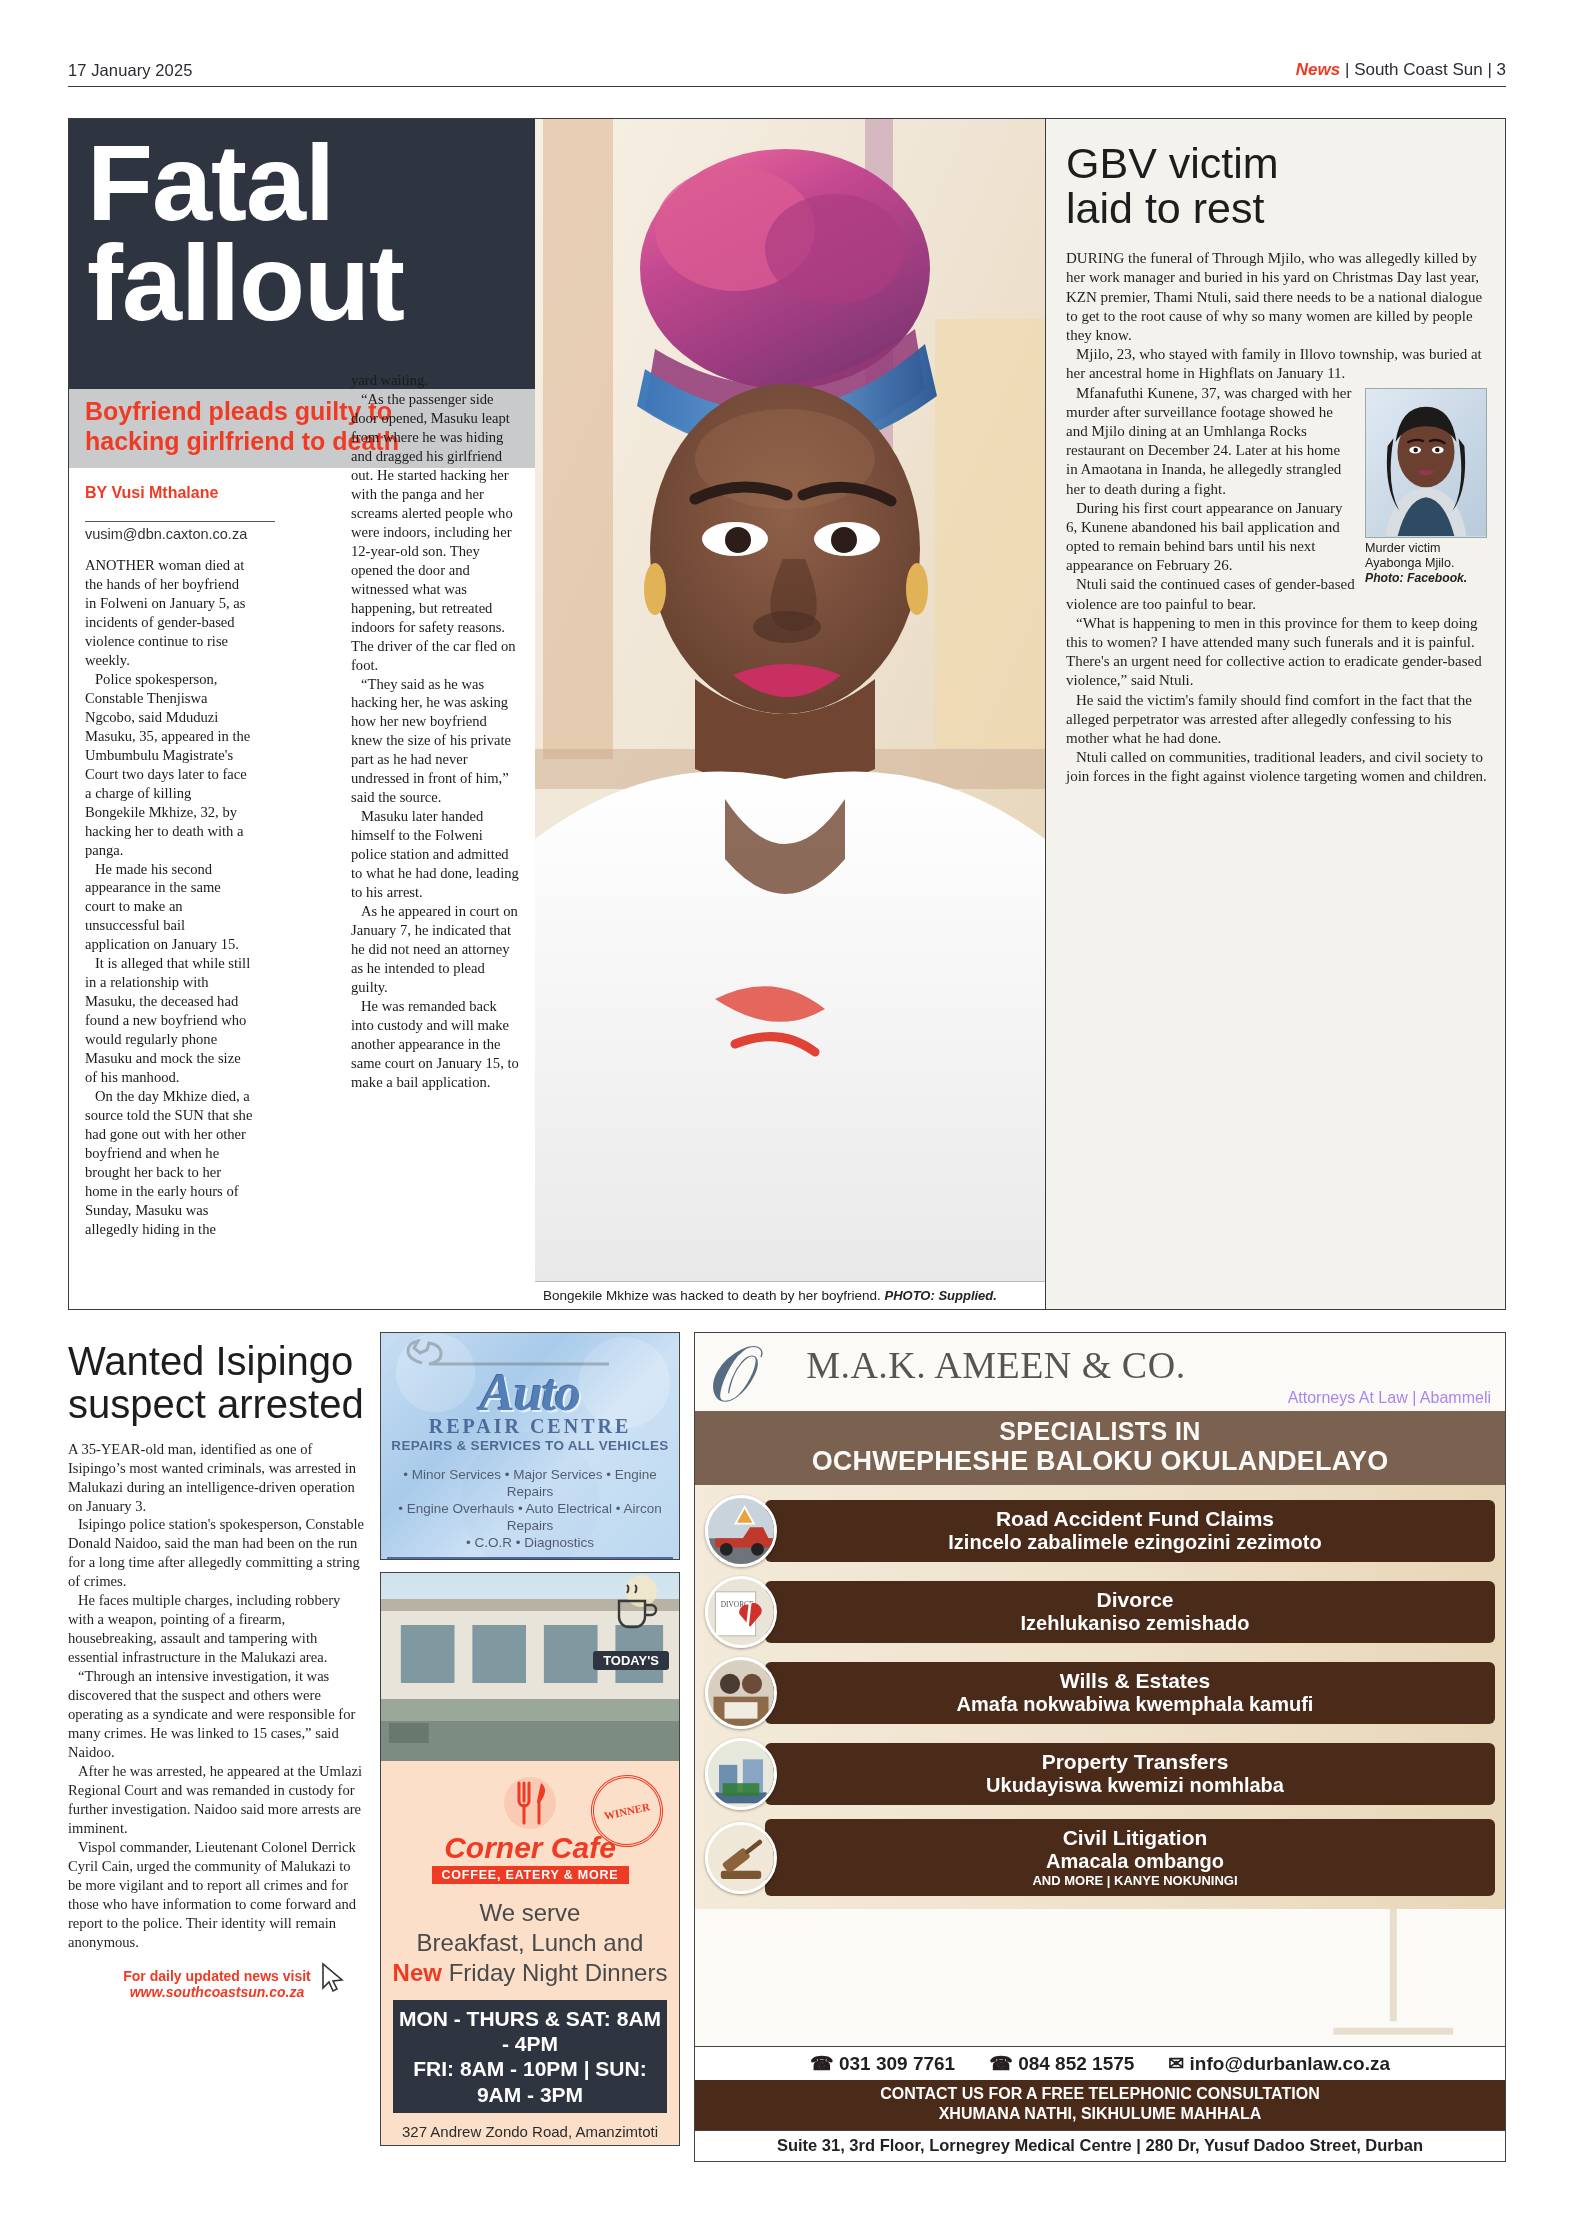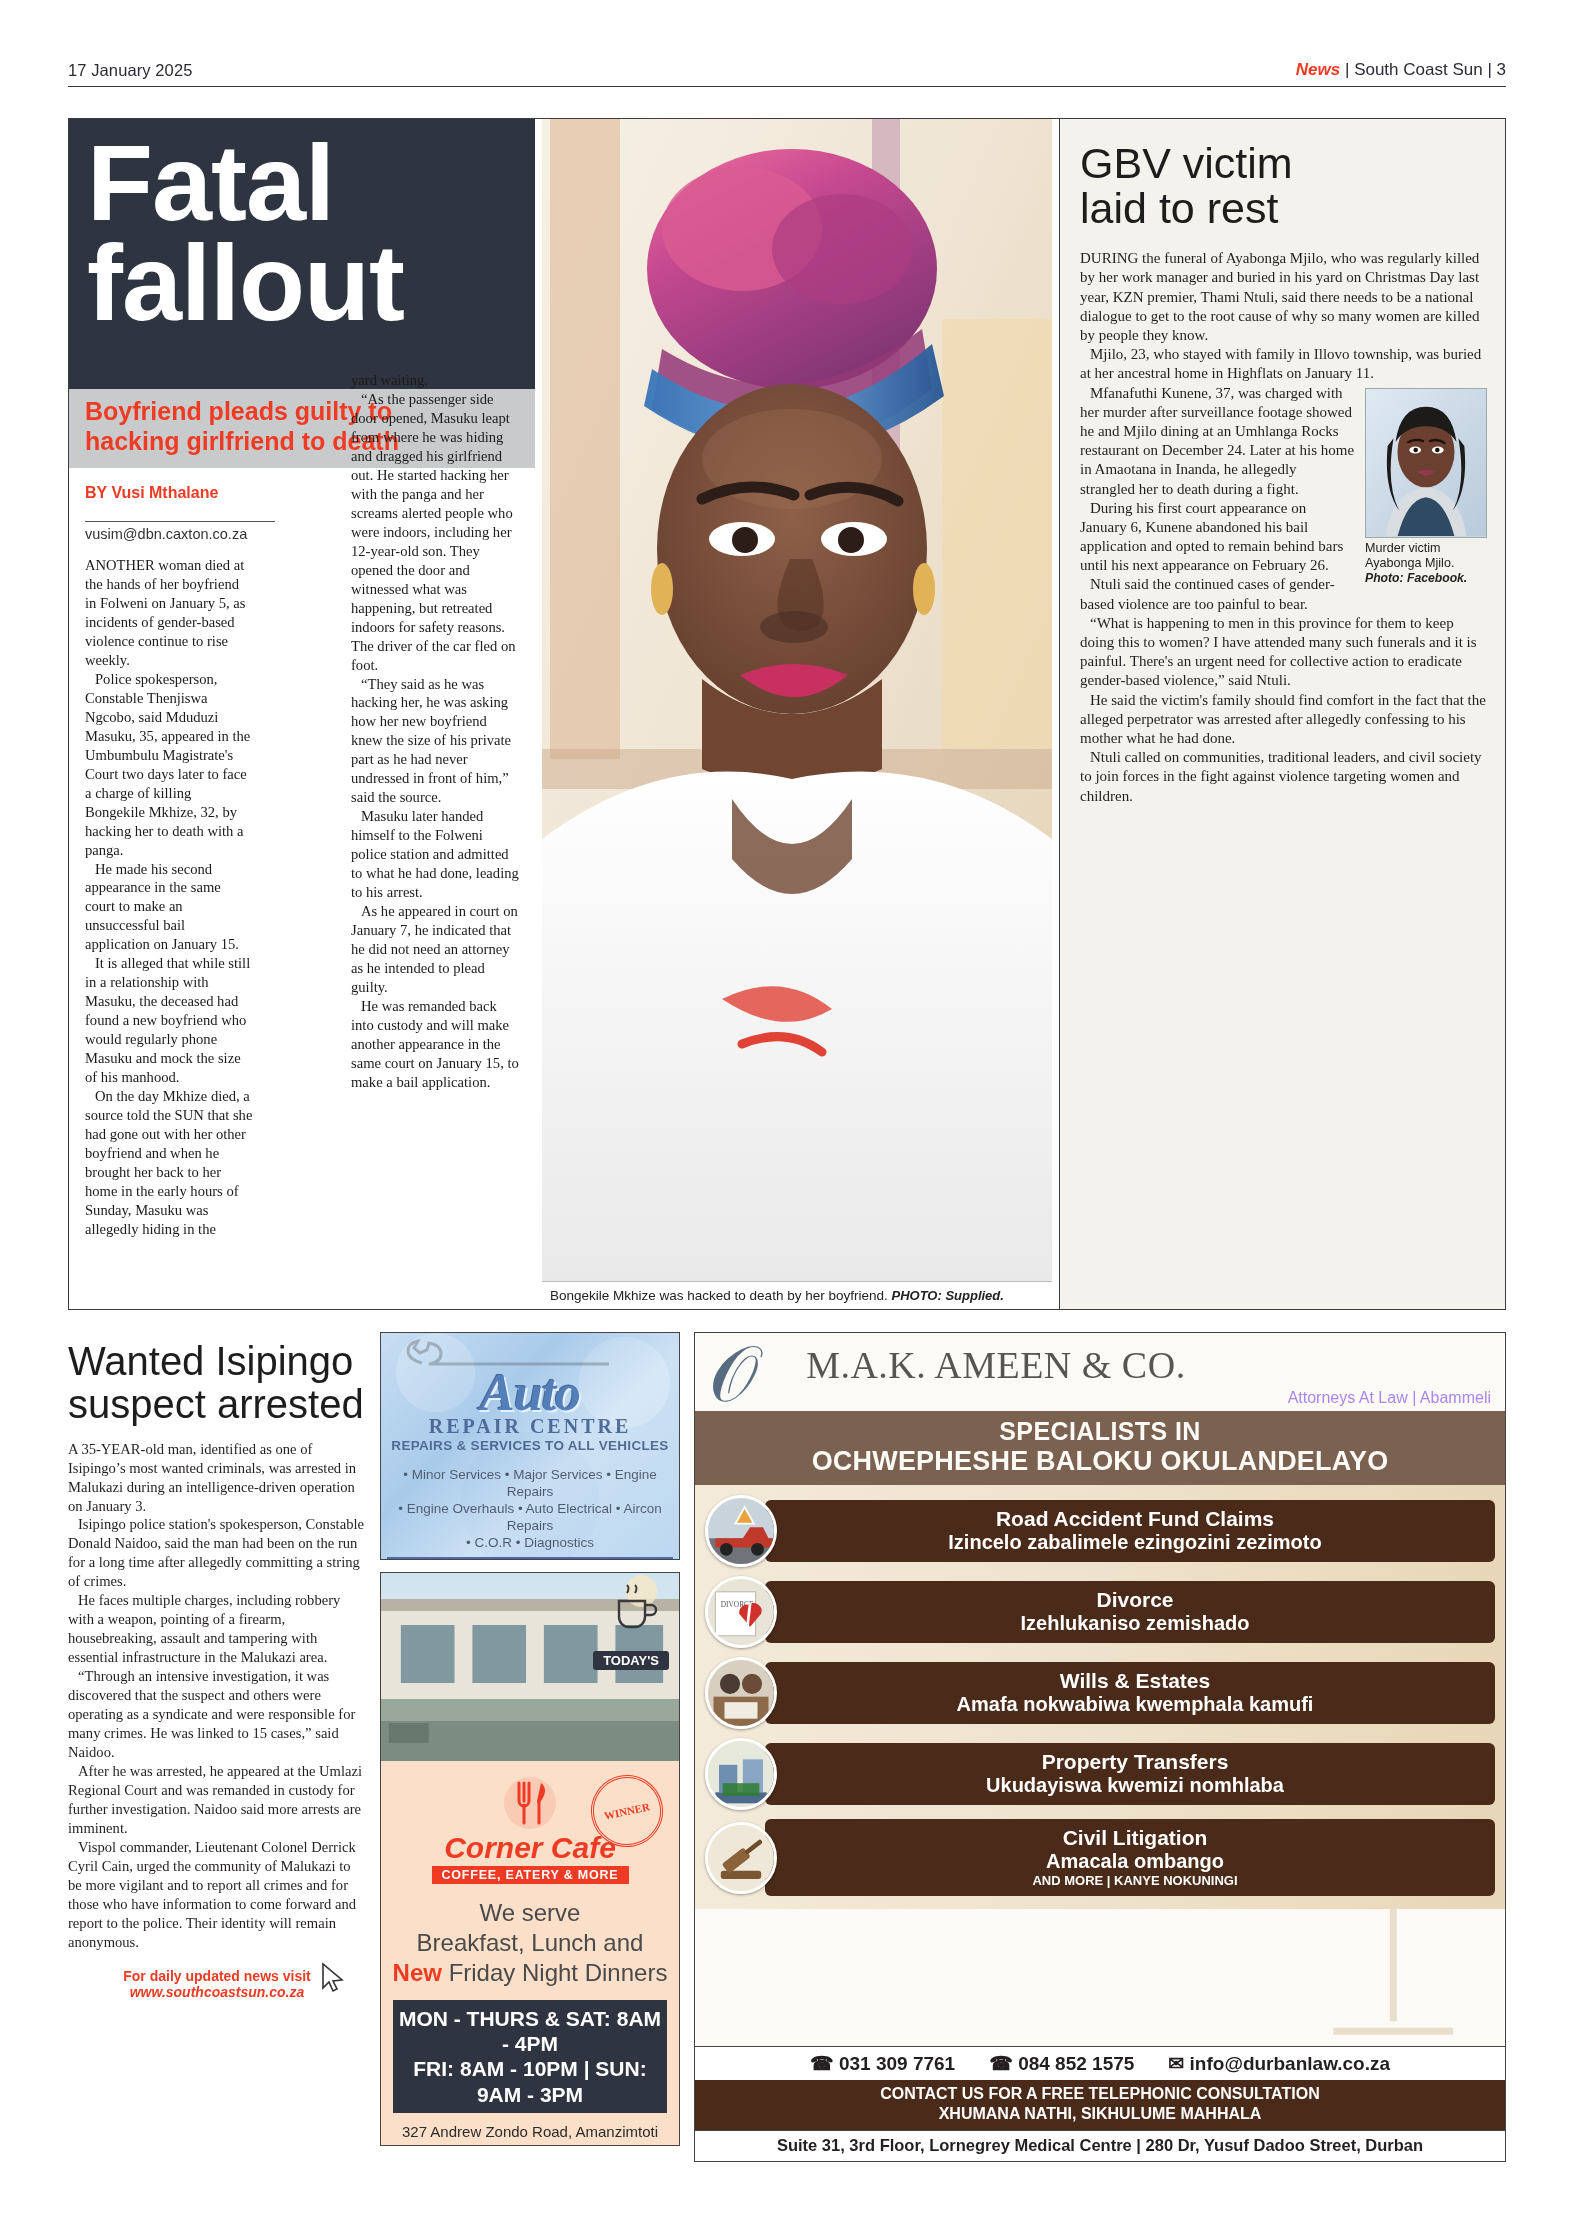--- a/index.html
+++ b/index.html
@@ -22,21 +22,20 @@
   }
   .mh-date { font-size:16.5px; font-family:"Liberation Sans Narrow","Liberation Sans",sans-serif; letter-spacing:.1px; color:#2b2b33; }
   .mh-right { font-size:17px; color:#2b2b33; }
   .mh-right .news { color:#ef3b24; font-weight:bold; font-style:italic; }
 
   
   .topstory {
     position:absolute; left:68px; top:118px; width:1438px; height:1192px;
     border:1.5px solid #3b3b42; background:#fff;
     display:flex;
-    gap:7px;
   }
   
   .ts-left { width:466px; flex:0 0 466px; position:relative; background:#fff; }
   .hl-box {
     background:#2e3440; color:#fff; padding:14px 18px 18px 18px;
     height:270px;
   }
   .hl-box .l1 { font-family:"Liberation Sans Narrow","Liberation Sans",sans-serif;
     font-weight:bold; font-size:108px; line-height:0.93; letter-spacing:-1px; }
   .hl-box .l2 { font-family:"Liberation Sans Narrow","Liberation Sans",sans-serif;
@@ -302,21 +301,21 @@
         <i>PHOTO: Supplied.</i>
       </div>
     </div>
 
     <div class="ts-right">
       <div class="gbv-title">
         <div>GBV victim</div>
         <div>laid to rest</div>
       </div>
       <div class="gbv-body">
-        <p class="first">DURING the funeral of Ayabonga Mjilo, who was regularly killed by her work manager and buried in his yard on Christmas Day last year, KZN premier, Thami Ntuli, said there needs to be a national dialogue to get to the root cause of why so many women are killed by people they know.</p>
+        <p class="first">DURING the funeral of Through Mjilo, who was allegedly killed by her work manager and buried in his yard on Christmas Day last year, KZN premier, Thami Ntuli, said there needs to be a national dialogue to get to the root cause of why so many women are killed by people they know.</p>
         <p>Mjilo, 23, who stayed with family in Illovo township, was buried at her ancestral home in Highflats on January 11.</p>
 
         <div class="inset">
           <div class="ph">
             <svg viewBox="0 0 122 150" preserveAspectRatio="none">
               <defs>
                 <linearGradient id="ins-bg" x1="0" y1="0" x2="1" y2="1">
                   <stop offset="0%" stop-color="#dfe9f2"></stop>
                     <stop offset="100%" stop-color="#b8cadb"></stop>
                 </linearGradient>

